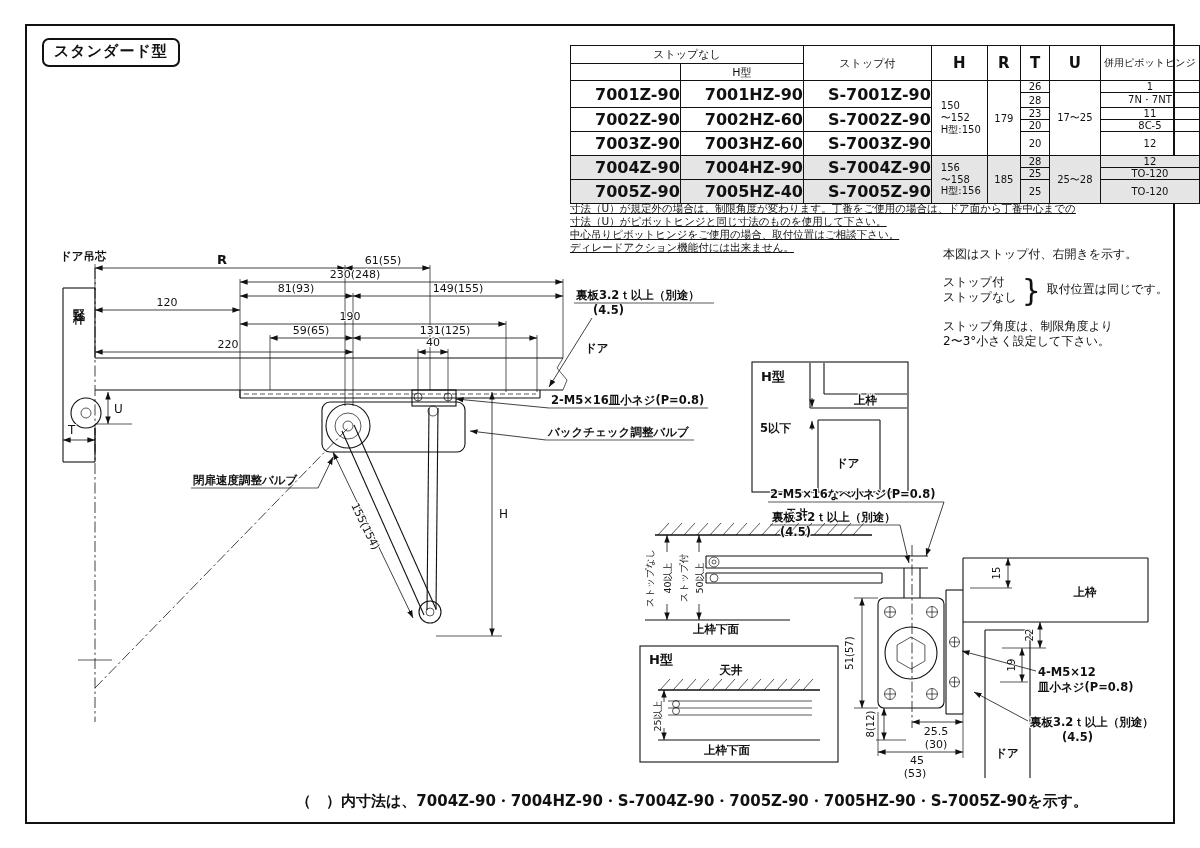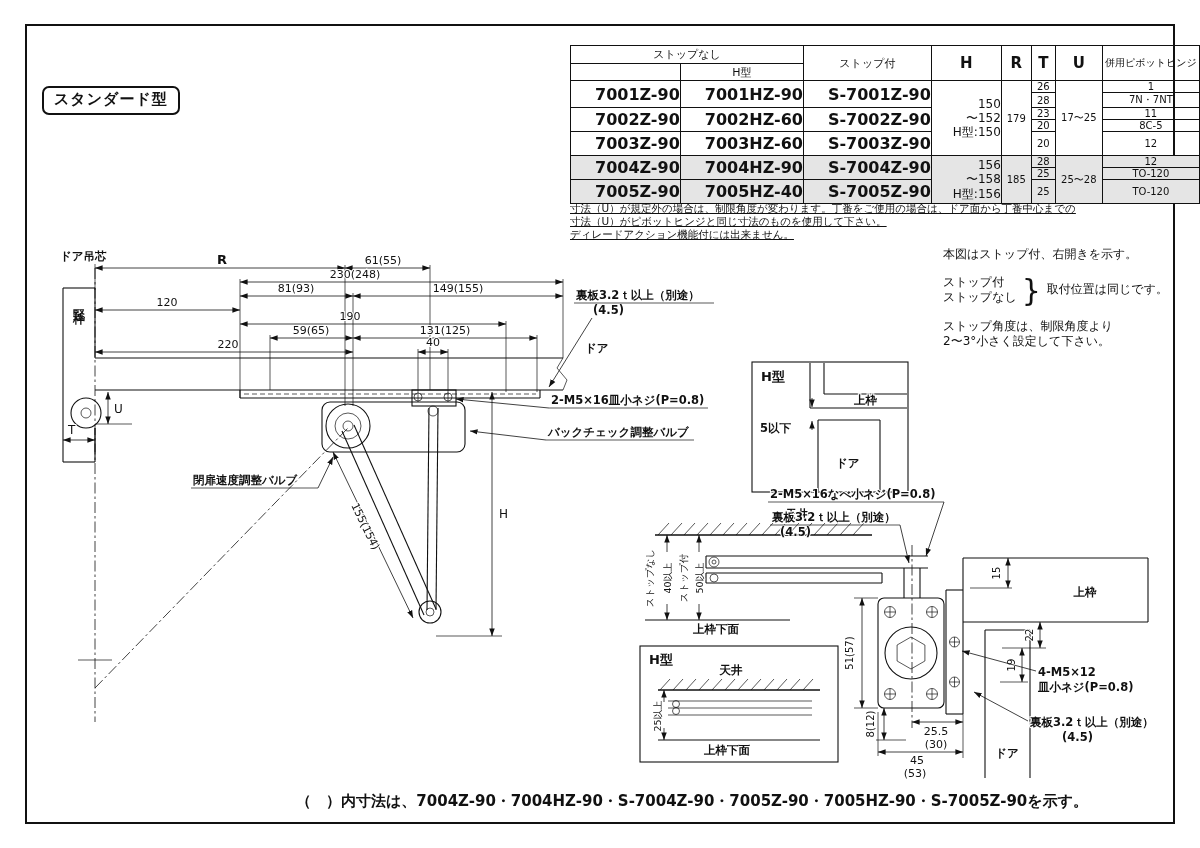--- a/index.html
+++ b/index.html
@@ -1,32 +1,32 @@
 <!DOCTYPE html>
 <html><head>
 <meta charset="utf-8">
 <style>
   * { box-sizing: border-box; }
   html,body { margin:0; padding:0; background:#fff; }
   body { width:1200px; height:848px; font-family:"DejaVu Sans","Liberation Sans",sans-serif; color:#111; }
   #page { position:relative; width:1200px; height:848px; overflow:hidden; background:#fff; }
   .page-border { position:absolute; left:25px; top:24px; width:1150px; height:800px; border:2px solid #111; }
-  .title-box { position:absolute; left:42px; top:38px; border:2px solid #111; border-radius:7px; padding:2px 10px 4px; font-size:15px; font-weight:bold; letter-spacing:1px; background:#fff;margin-top:48px; }
+  .title-box { position:absolute; left:42px; top:38px; border:2px solid #111; border-radius:7px; padding:2px 10px 4px; font-size:15px; font-weight:bold; letter-spacing:1px; background:#fff; }
   svg.draw { position:absolute; left:0; top:0; }
 
   
   table.spec { position:absolute; left:570px; top:45px; border-collapse:collapse; table-layout:fixed; }
   .spec th,.spec td { border:1px solid #111; text-align:center; vertical-align:middle; padding:0; overflow:hidden; white-space:nowrap; }
   .spec th { font-weight:normal; font-size:11px; }
   .spec th.big { font-size:15px; font-weight:bold; }
   .spec th.small { font-size:10px; }
   .spec td.model { font-size:16px; font-weight:bold;padding-left:24px; }
   .spec td.sm { font-size:10px; }
   .spec td.md { font-size:10px; }
-  .spec td.hcell { font-size:12px; text-align:right; padding-left:21px; line-height:1.18; }
+  .spec td.hcell { font-size:10px; text-align:left; padding-left:9px; line-height:1.18; }
   tr.h1 { height:18px; } tr.h2 { height:17px; }
   tr.sub { height:12px; } tr.tall { height:24px; }
   tr.shaded td { background:#e5e5e5; }
 
   .notes { position:absolute; left:570px; top:202px; font-size:10.5px; line-height:1.24;text-decoration:underline; }
   .rnotes { position:absolute; left:943px; top:247px; font-size:12px; line-height:1.3; }
   .brace-row { display:flex; align-items:center; margin:8px 0 9px; }
   .brace { font-size:30px; font-weight:normal; margin:0 6px 0 5px; }
   .vlabel { position:absolute; left:70px; top:299px; writing-mode:vertical-rl; font-size:12px; font-weight:bold; letter-spacing:3px; }
   .bottom-note { position:absolute; left:296px; top:792px; font-size:15px; font-weight:bold; }
@@ -435,20 +435,21 @@
       <td class="model">S-7005Z-90</td>
       <td class="sm">25</td>
       <td class="sm">TO-120</td>
     </tr>
   </tbody>
     </table>
 
   <div class="notes">
     <div>寸法（U）が規定外の場合は、制限角度が変わります。丁番をご使用の場合は、ドア面から丁番中心までの</div>
     <div>寸法（U）がピボットヒンジと同じ寸法のものを使用して下さい。</div>
+    <div>中心吊りピボットヒンジをご使用の場合、取付位置はご相談下さい。</div>
     <div>ディレードアクション機能付には出来ません。</div>
   </div>
 
   <div class="rnotes">
     <div>本図はストップ付、右開きを示す。</div>
     <div class="brace-row">
       <div>
         <div>ストップ付</div>
         <div>ストップなし</div>
       </div>

